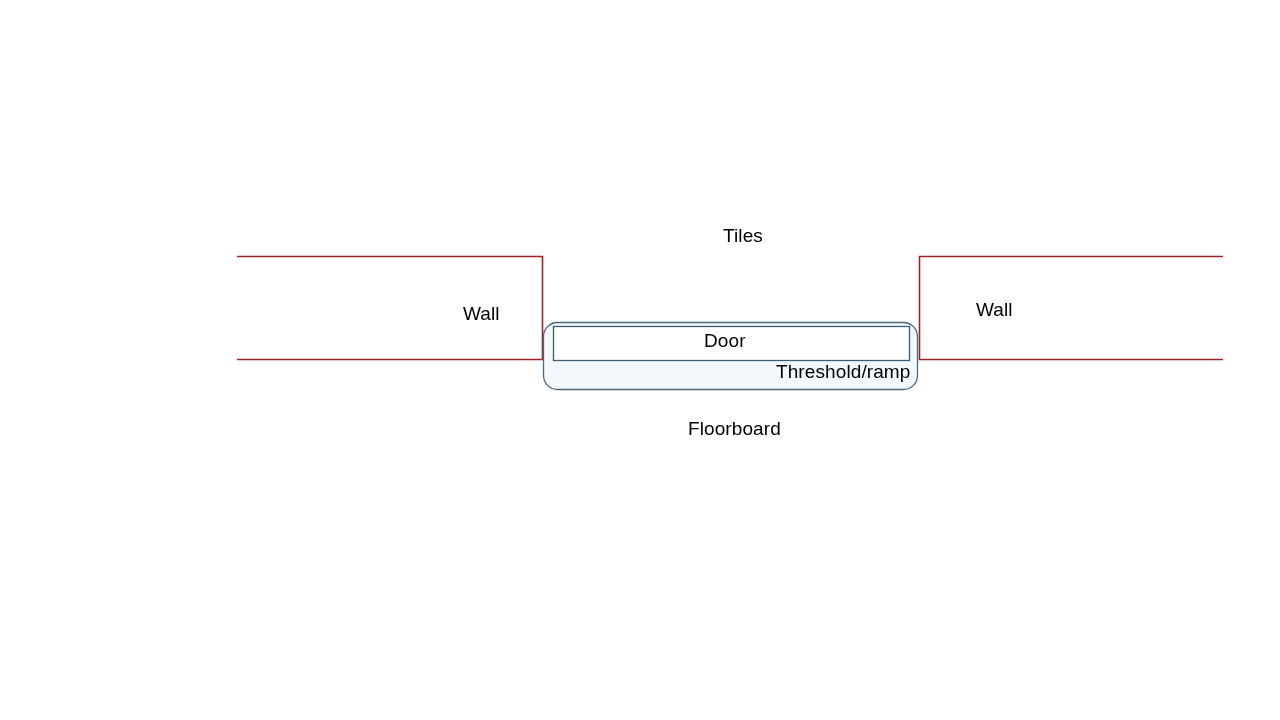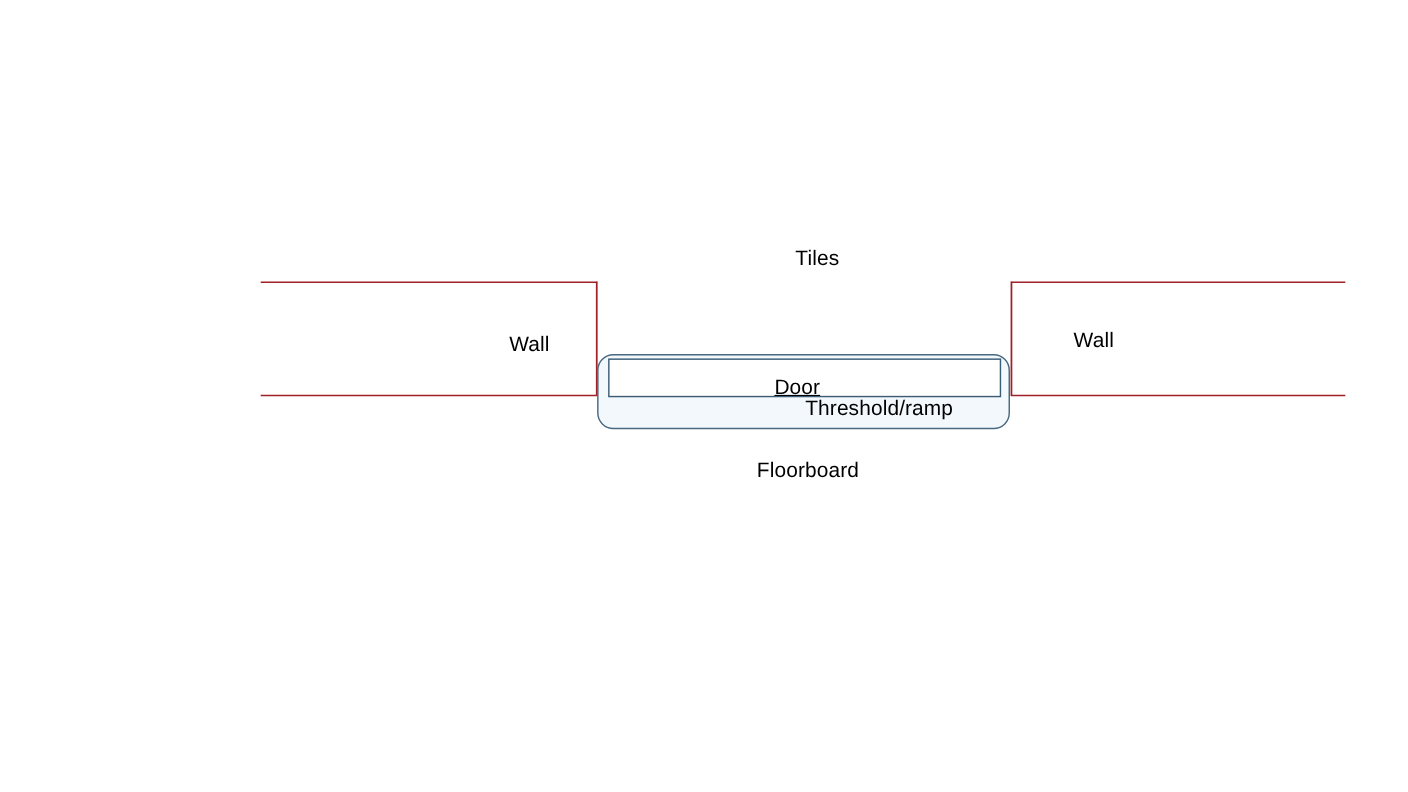--- a/index.html
+++ b/index.html
@@ -37,22 +37,22 @@
     white-space: nowrap;
     font-family: "Liberation Sans", sans-serif;
     font-size: 19px;
     line-height: 19px;
     color: #000000;
     letter-spacing: 0.1px;
   }
   .lbl-tiles      { left: 723px;  top: 226px; }
   .lbl-wall-left  { left: 463px;  top: 304px; }
   .lbl-wall-right { left: 976px;  top: 300px; }
-  .lbl-door       { left: 704px;  top: 343px; text-decoration: underline; }
-  .lbl-threshold  { left: 732px;  top: 362px; }
+  .lbl-door       { left: 704px;  top: 331px; }
+  .lbl-threshold  { left: 776px;  top: 362px; }
   .lbl-floorboard { left: 688px;  top: 419px; text-align: right; }
 </style>
 </head>
 <body>
 
 <div id="canvas">
 
   <svg class="diagram-svg" viewBox="0 0 1280 720" xmlns="http://www.w3.org/2000/svg">
 
     <g>

